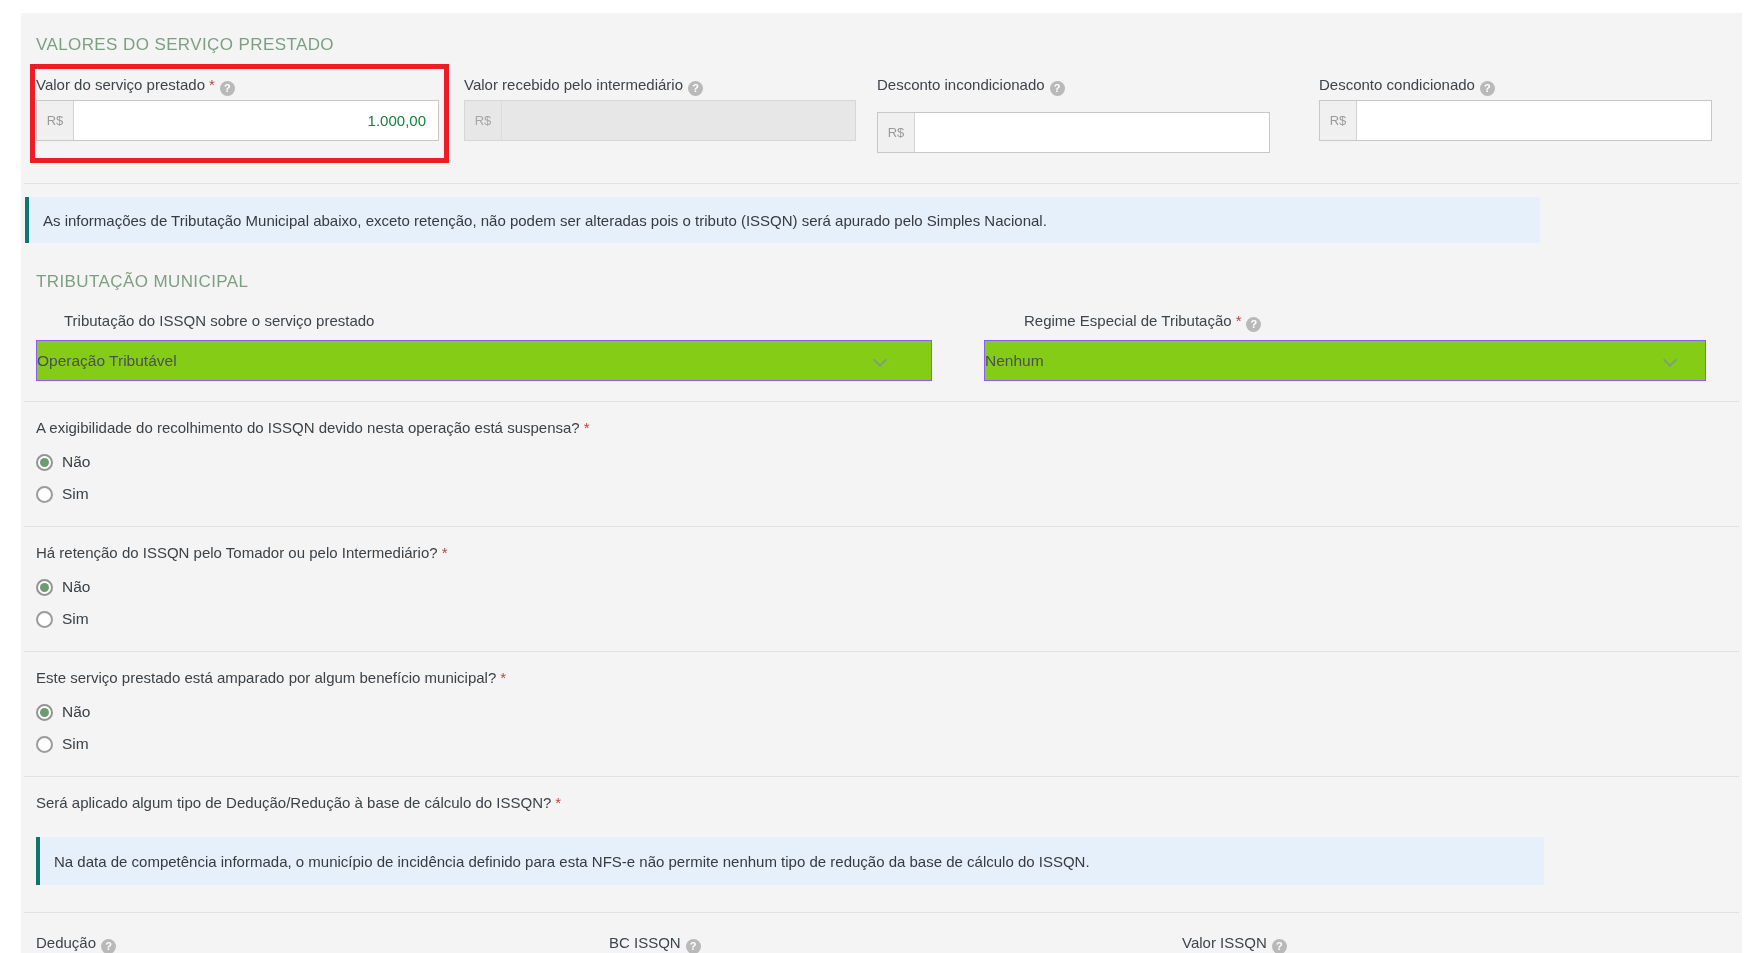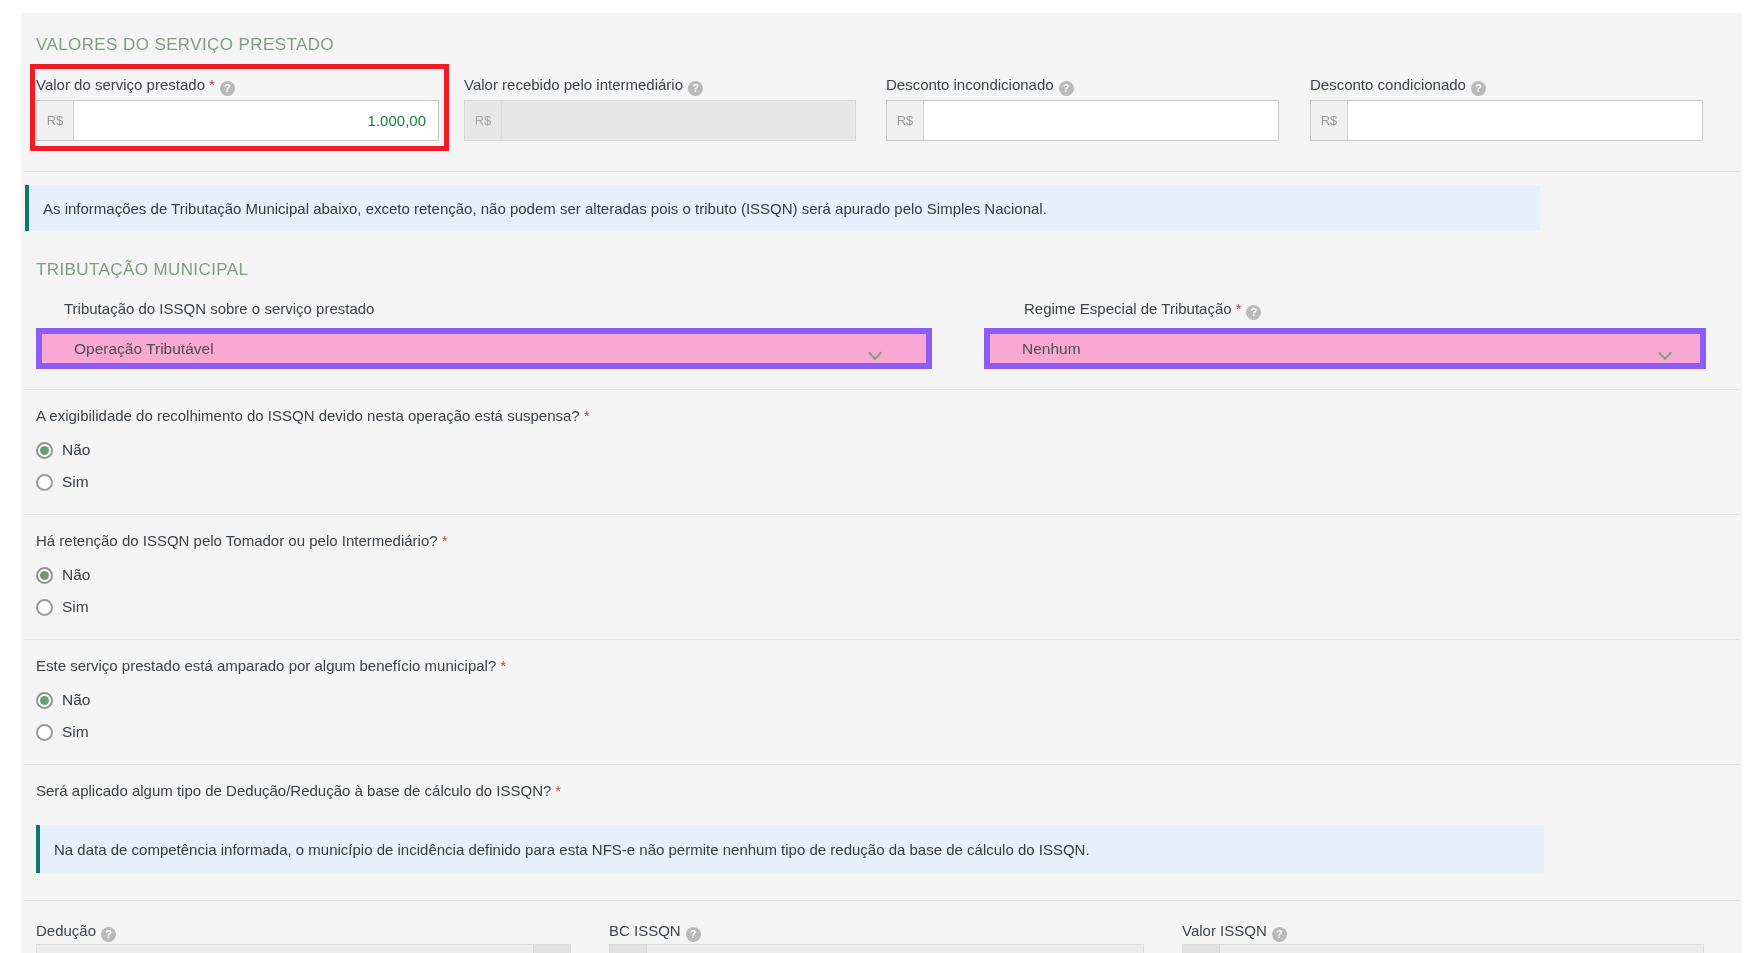--- a/index.html
+++ b/index.html
@@ -26,22 +26,22 @@
     display:inline-block; width:15px; height:15px; border-radius:50%;
     background:#b9b9b9; color:#fff; font-size:11px; line-height:15px;
     text-align:center; font-weight:bold; margin-left:5px; vertical-align:-2px;
   }
 
   
   .fields-row { display:flex; margin-top:20px; }
   .fcol { display:flex; flex-direction:column; }
   .fcol.c1 { width:403px; position:relative; }
   .fcol.c2 { width:392px; margin-left:25px; }
-  .fcol.c3 { width:393px; margin-left:30px; }
-  .fcol.c4 { width:393px; margin-left:31px; }
+  .fcol.c3 { width:393px; margin-left:21px;gap:12px; }
+  .fcol.c4 { width:393px; margin-left:49px; }
   .red-box {
     position:absolute; left:-6px; top:-11px; width:calc(100% + 16px);
     height:calc(100% + 21px); border:5px solid #ee1c24; pointer-events:none;
   }
   .input-group {
     display:flex; height:41px; margin-top:5px; background:#fff;
     border:1px solid #c8c8c8;
   }
   .input-group .prefix {
     width:37px; flex:0 0 37px; background:#f0f0f0; border-right:1px solid #d2d2d2;
@@ -64,22 +64,22 @@
   }
   .alert1 { margin-top:13px; margin-left:-11px; width:1515px; height:46px; }
   .alert2 { margin-top:24px; width:1508px; height:48px; }
 
   
   .dd-labels { display:flex; margin-top:19px; }
   .dd-labels .l1 { width:896px;margin-left:28px; }
   .dd-labels .l2 { width:722px; margin-left:52px; padding-left:12px; }
   .dd-row { display:flex; margin-top:9px; }
   .dropdown {
-    height:41px; background:#f9a8d4; border:6px solid #8b5cf6; position:relative;
-    display:flex; align-items:center; padding-left:32px; font-size:15.5px; color:#4b5055;
+    height:41px; background:#84cc16; border:1px solid #8b5cf6; position:relative;
+    display:flex; align-items:center; font-size:15.5px; color:#4b5055;
   }
   .dd1 { width:896px; }
   .dd2 { width:722px; margin-left:52px; }
   .chev {
     position:absolute; top:14px; width:10px; height:10px;
     border-right:2px solid #7d9f7f; border-bottom:2px solid #7d9f7f;
     transform:rotate(45deg);
   }
   .dd1 .chev { right:46px; }
   .dd2 .chev { right:30px; }

